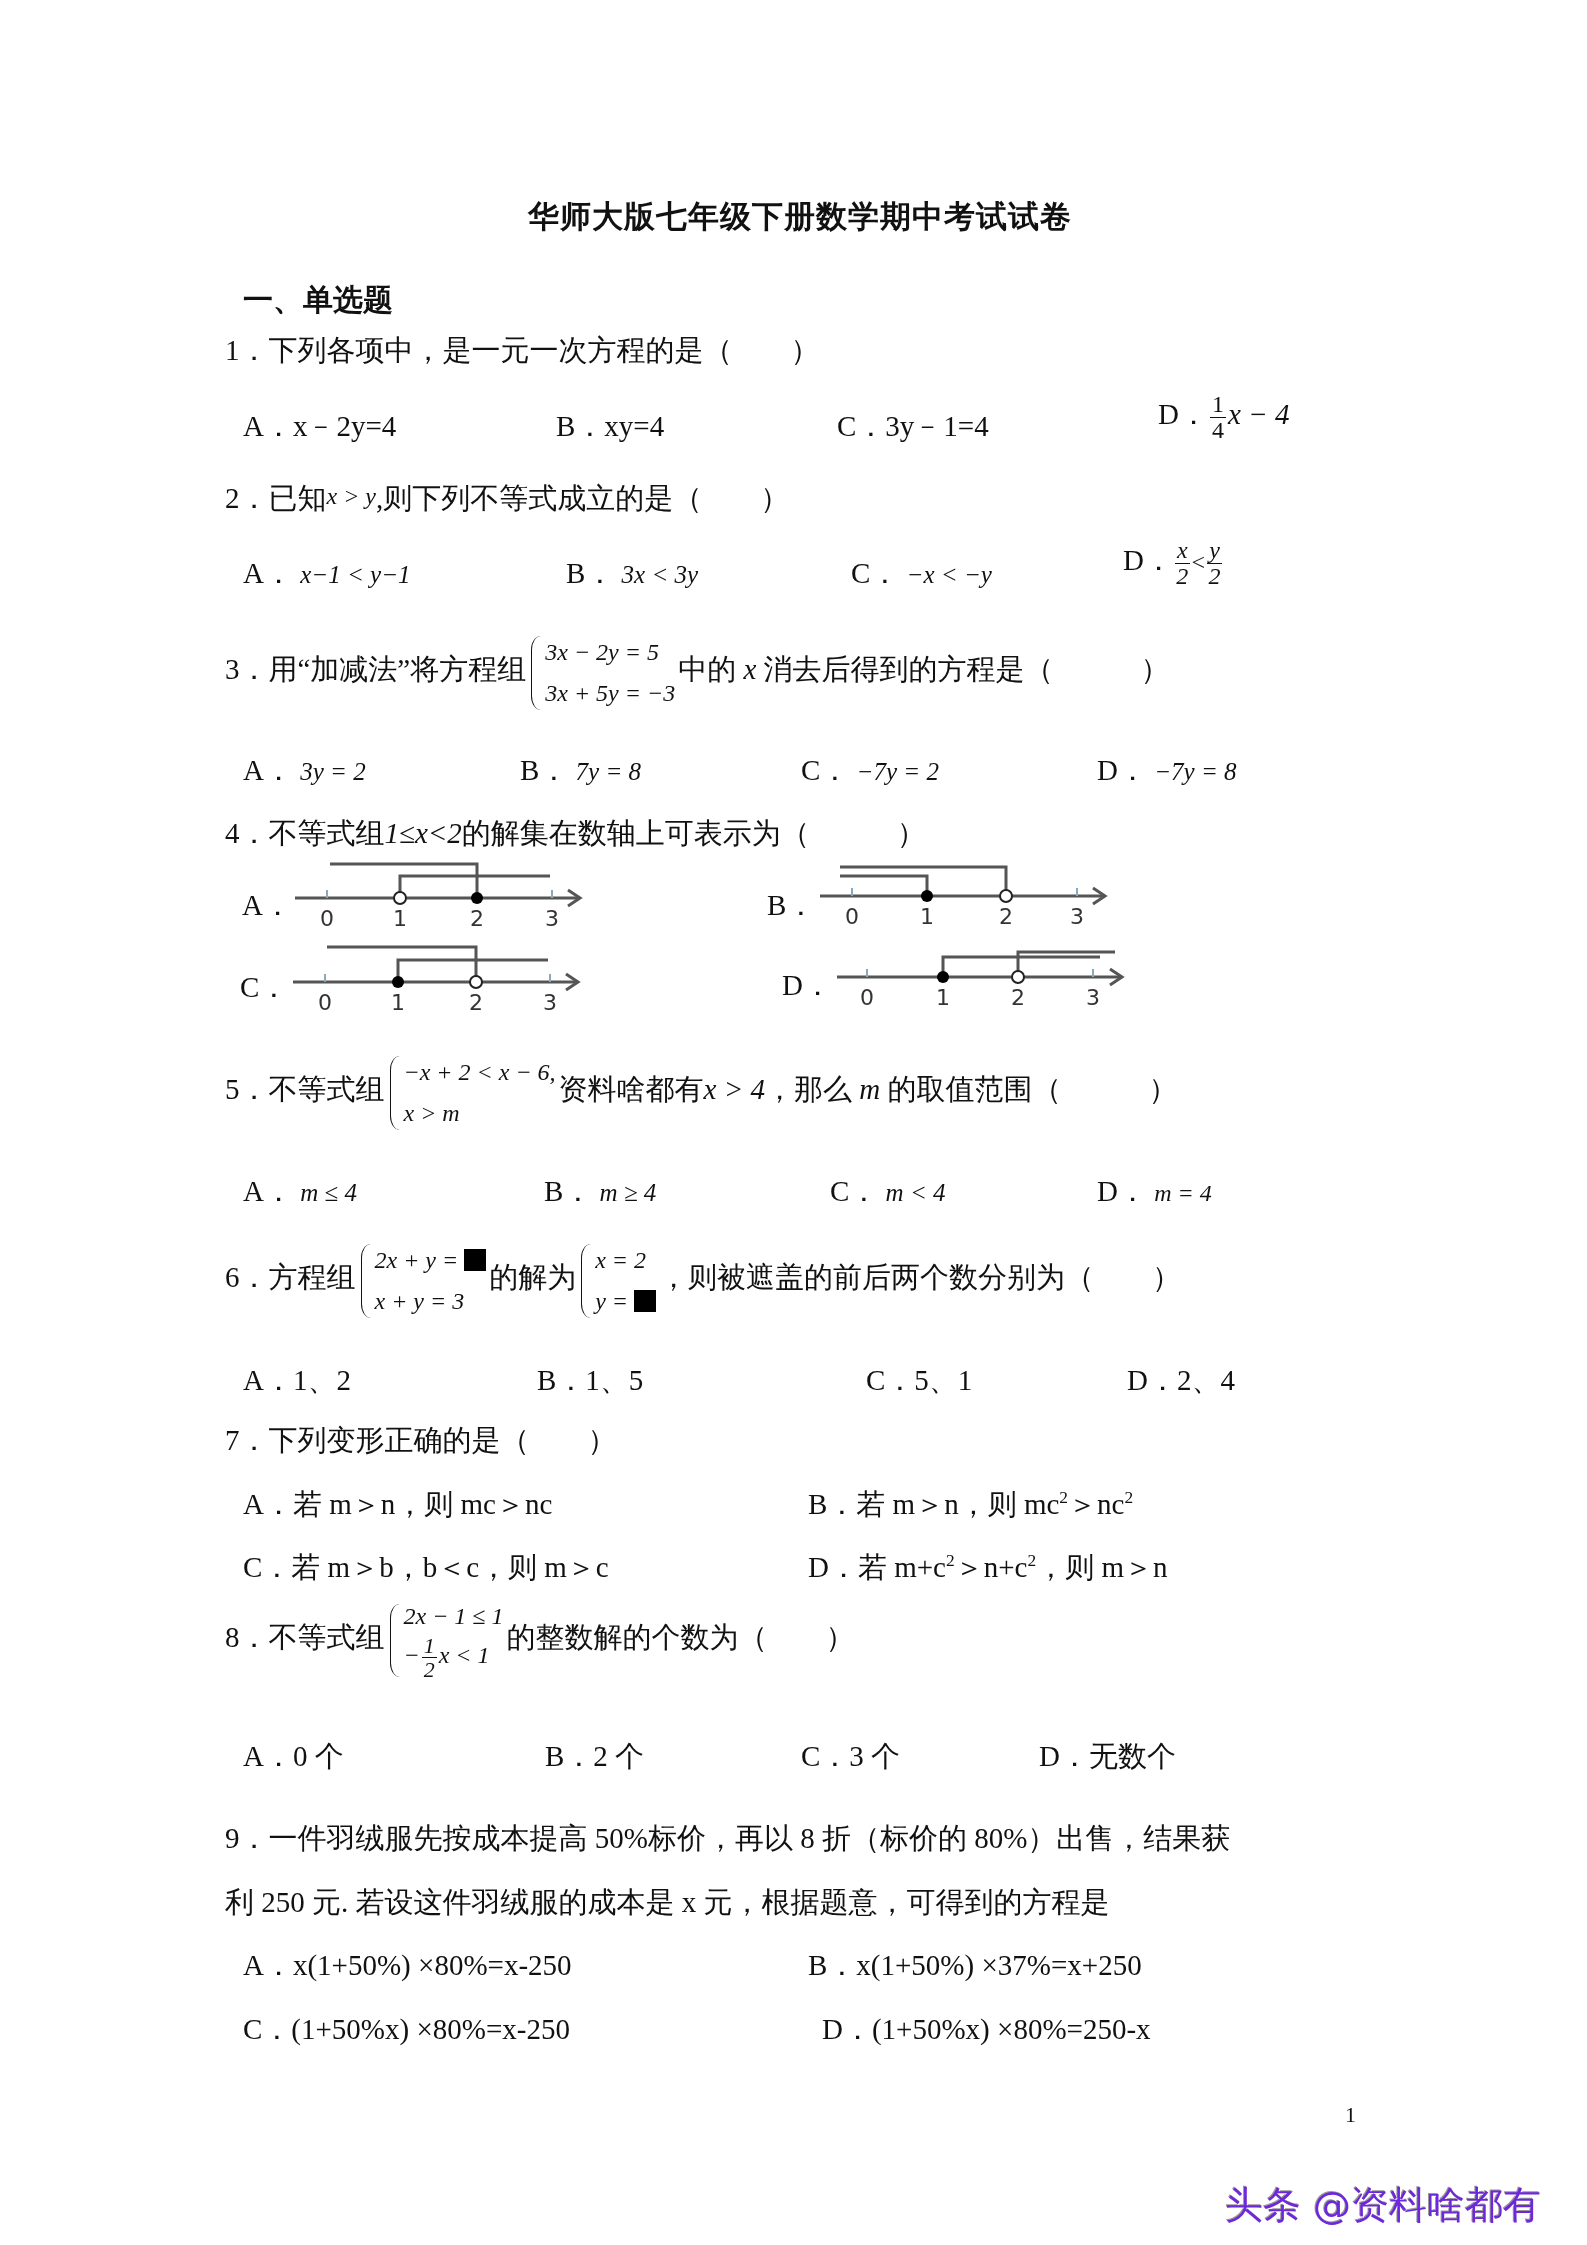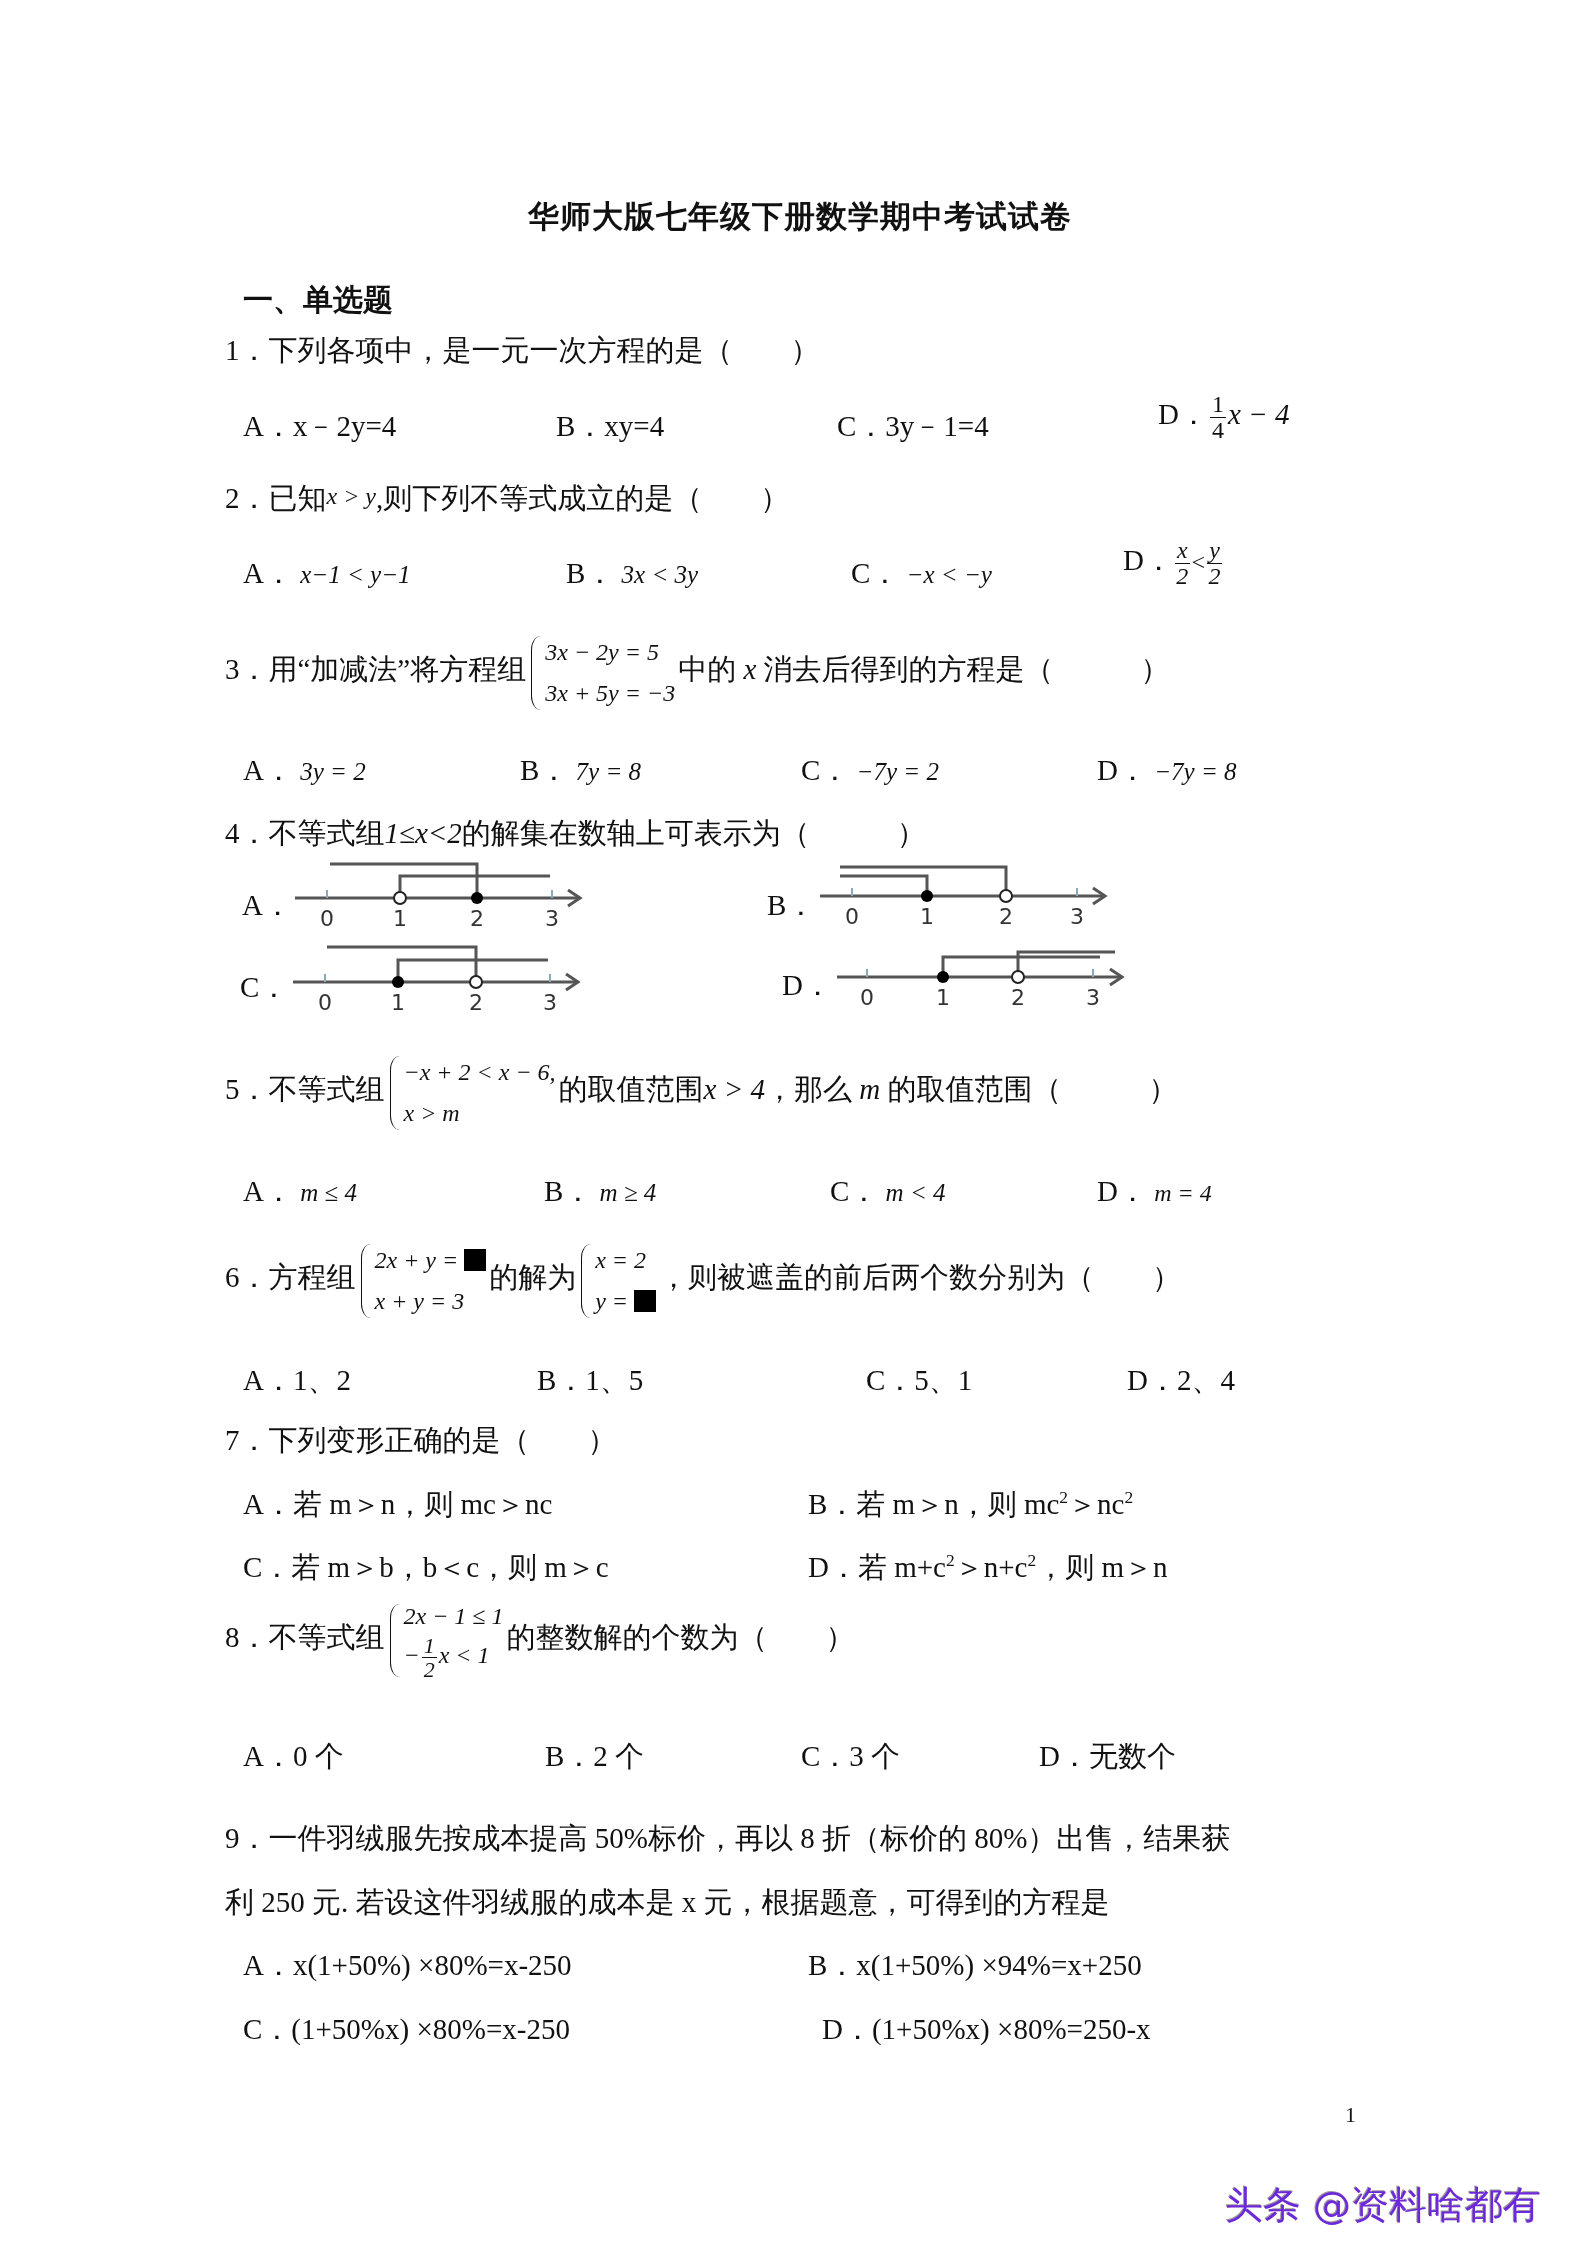--- a/index.html
+++ b/index.html
@@ -141,21 +141,21 @@
   <circle cx="196" cy="48" r="6" fill="#fff" stroke="#222" stroke-width="2"></circle>
   <g font-family="DejaVu Sans, sans-serif" font-size="22" fill="#333" text-anchor="middle">
     <text x="45" y="76">0</text>
       <text x="121" y="76">1</text>
       <text x="196" y="76">2</text>
       <text x="271" y="76">3</text>
   </g>
 </svg>
 
 <div class="abs q" style="top:1052px">
-  <span>5．</span><span>不等式组</span><span class="sys m"><span class="row">−x + 2 &lt; x − 6,</span><span class="row">x &gt; m</span></span><span>的取值范围</span><span class="m">x &gt; 4</span><span>，那么</span> <span class="m">m</span> <span>的取值范围（　　　）</span>
+  <span>5．</span><span>不等式组</span><span class="sys m"><span class="row">−x + 2 &lt; x − 6,</span><span class="row">x &gt; m</span></span><span>资料啥都有</span><span class="m">x &gt; 4</span><span>，那么</span> <span class="m">m</span> <span>的取值范围（　　　）</span>
 </div>
 <div class="abs opt" style="left:243px;top:1172px"><span>A．</span> <span class="m" style="font-size:25px">m ≤ 4</span></div>
 <div class="abs opt" style="left:544px;top:1172px"><span>B．</span> <span class="m" style="font-size:25px">m ≥ 4</span></div>
 <div class="abs opt" style="left:830px;top:1172px"><span>C．</span> <span class="m" style="font-size:25px">m &lt; 4</span></div>
 <div class="abs opt" style="left:1097px;top:1172px"><span>D．</span> <span class="m" style="font-size:24px">m = 4</span></div>
 
 <div class="abs q" style="top:1240px">
   <span>6．</span><span>方程组</span><span class="sys m"><span class="row"><span>2x + y = </span><span class="blk"></span></span><span class="row">x + y = 3</span></span><span>的解为</span><span class="sys m"><span class="row">x = 2</span><span class="row"><span>y = </span><span class="blk"></span></span></span><span>，则被遮盖的前后两个数分别为（　　）</span>
 </div>
 <div class="abs opt" style="left:243px;top:1361px"><span>A．</span><span>1、2</span></div>
@@ -177,18 +177,18 @@
 <div class="abs opt" style="left:243px;top:1737px"><span>A．</span><span>0 个</span></div>
 <div class="abs opt" style="left:545px;top:1737px"><span>B．</span><span>2 个</span></div>
 <div class="abs opt" style="left:801px;top:1737px"><span>C．</span><span>3 个</span></div>
 <div class="abs opt" style="left:1039px;top:1737px"><span>D．</span><span>无数个</span></div>
 
 <div class="abs q" style="top:1819px">
   <span>9．</span><span>一件羽绒服先按成本提高 50%标价，再以 8 折（标价的 80%）出售，结果获</span>
 </div>
 <div class="abs q" style="top:1883px">利 250 元. 若设这件羽绒服的成本是 x 元，根据题意，可得到的方程是</div>
 <div class="abs opt" style="left:243px;top:1946px"><span>A．</span><span>x(1+50%)  ×80%=x-250</span></div>
-<div class="abs opt" style="left:808px;top:1946px"><span>B．</span><span>x(1+50%)  ×94%=x+250</span></div>
+<div class="abs opt" style="left:808px;top:1946px"><span>B．</span><span>x(1+50%)  ×37%=x+250</span></div>
 <div class="abs opt" style="left:243px;top:2010px"><span>C．</span><span>(1+50%x)  ×80%=x-250</span></div>
 <div class="abs opt" style="left:822px;top:2010px"><span>D．</span><span>(1+50%x)  ×80%=250-x</span></div>
 
 <div class="abs pagenum">1</div>
 <div class="abs watermark">头条 @资料啥都有</div>
 
 </body></html>

